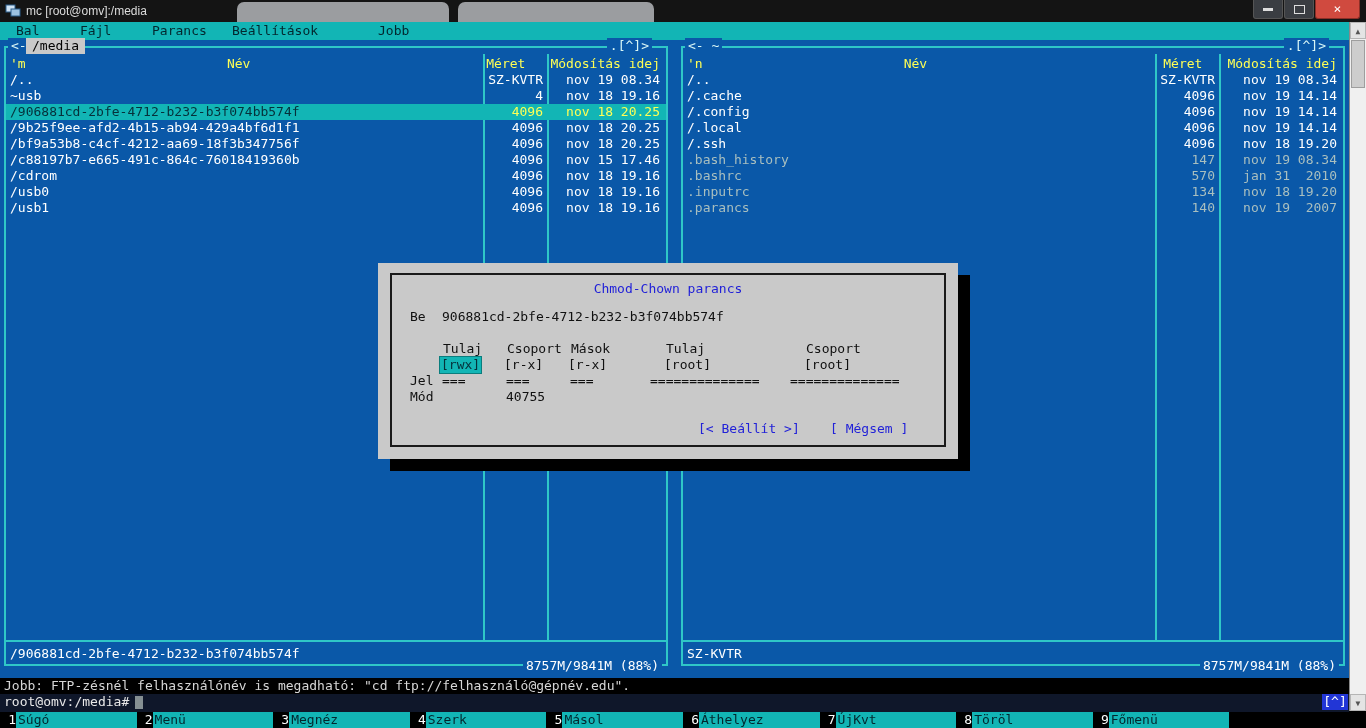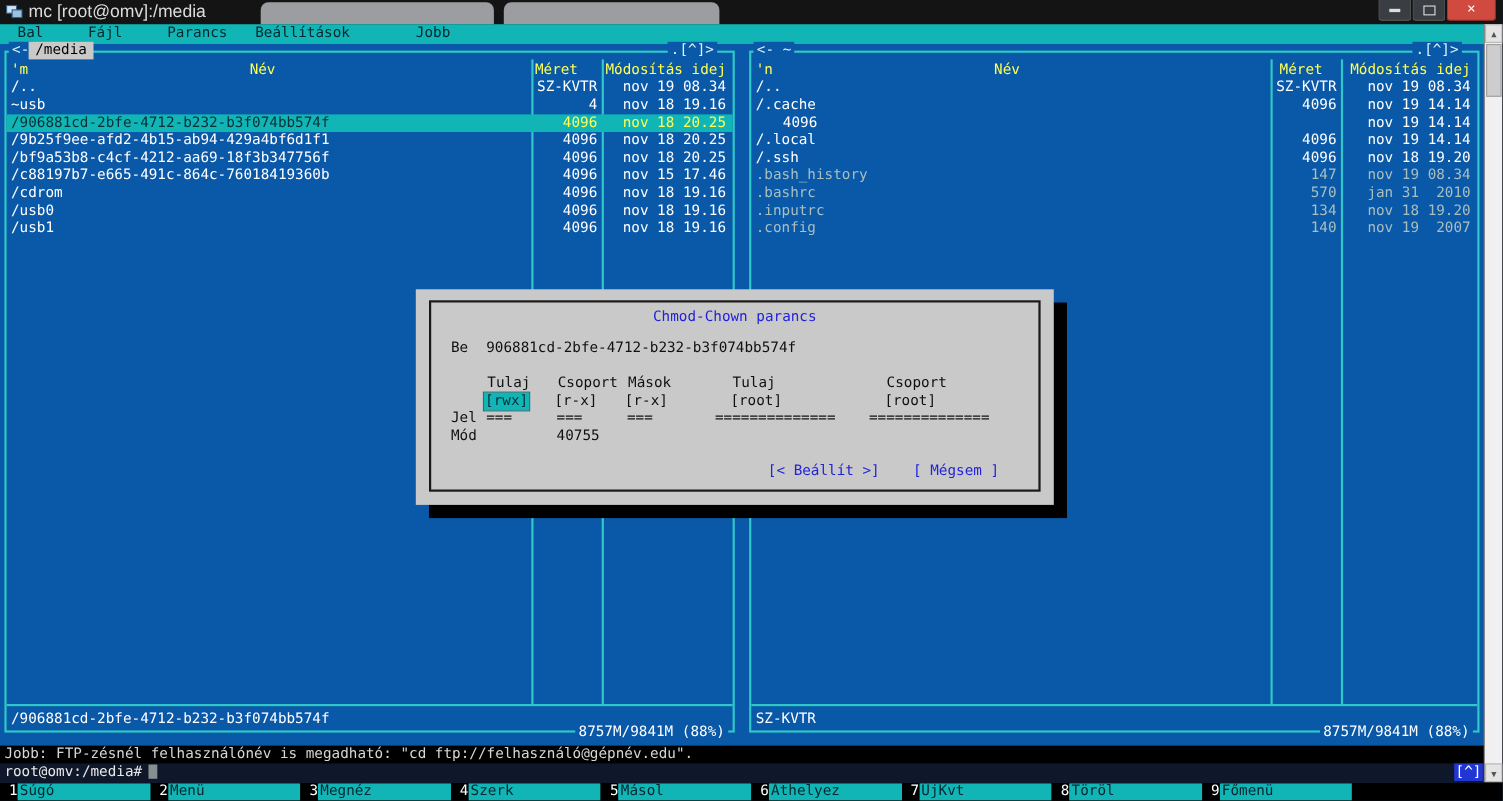--- a/index.html
+++ b/index.html
@@ -15,21 +15,21 @@
   .screen{position:relative;width:1366px;height:728px;overflow:hidden;background:#000;
           font-family:"DejaVu Sans Mono",monospace;font-size:13px;line-height:16px;}
   [data-bind]{white-space:pre;}
 
   
   .titlebar{position:absolute;top:0;left:0;width:1366px;height:22px;background:#141414;}
   .bgtab{position:absolute;top:2px;height:20px;background:#b3b5b8;opacity:.85;border-radius:7px 7px 0 0;}
   .bgtab1{left:237px;width:212px;}
   .bgtab2{left:458px;width:196px;}
   .title-icon{position:absolute;left:5px;top:4px;width:16px;height:14px;}
-  .title-text{position:absolute;left:26px;top:3px;color:#dcdcdc;font-family:"Liberation Sans",sans-serif;font-size:16px;line-height:16px;}
+  .title-text{position:absolute;left:26px;top:3px;color:#dcdcdc;font-family:"Liberation Sans",sans-serif;font-size:12px;line-height:16px;}
   .wbtn{position:absolute;top:0;height:19px;display:flex;align-items:center;justify-content:center;
         border:1px solid #555;border-top:none;border-radius:0 0 3px 3px;background:#3a3d42;box-sizing:border-box;}
   .btn-min{left:1253px;width:30px;}
   .btn-max{left:1284px;width:30px;}
   .btn-close{left:1315px;width:45px;background:#d04a3f;border-color:#8c2f27;color:#fff;font-size:13px;}
   .glyph-min{display:block;width:10px;height:3px;background:#ddd;}
   .glyph-max{display:block;width:9px;height:7px;border:1px solid #ddd;}
 
   
   .menubar{position:absolute;top:22px;left:0;width:1349px;height:18px;background:var(--cyan);color:#03272e;}
@@ -231,20 +231,21 @@
             <span class="cn" data-bind="panels.right.rows.0.name">/..</span>
             <span class="cs" data-bind="panels.right.rows.0.size">SZ-KVTR</span>
             <span class="cd" data-bind="panels.right.rows.0.mtime">nov 19 08.34</span>
           </div>
         <div class="prow dir">
             <span class="cn" data-bind="panels.right.rows.1.name">/.cache</span>
             <span class="cs" data-bind="panels.right.rows.1.size">4096</span>
             <span class="cd" data-bind="panels.right.rows.1.mtime">nov 19 14.14</span>
           </div>
         <div class="prow dir">
+            <span class="cn" data-bind="panels.right.rows.2.name">/.config</span>
             <span class="cs" data-bind="panels.right.rows.2.size">4096</span>
             <span class="cd" data-bind="panels.right.rows.2.mtime">nov 19 14.14</span>
           </div>
         <div class="prow dir">
             <span class="cn" data-bind="panels.right.rows.3.name">/.local</span>
             <span class="cs" data-bind="panels.right.rows.3.size">4096</span>
             <span class="cd" data-bind="panels.right.rows.3.mtime">nov 19 14.14</span>
           </div>
         <div class="prow dir">
             <span class="cn" data-bind="panels.right.rows.4.name">/.ssh</span>
@@ -260,21 +261,21 @@
             <span class="cn" data-bind="panels.right.rows.6.name">.bashrc</span>
             <span class="cs" data-bind="panels.right.rows.6.size">570</span>
             <span class="cd" data-bind="panels.right.rows.6.mtime">jan 31  2010</span>
           </div>
         <div class="prow file">
             <span class="cn" data-bind="panels.right.rows.7.name">.inputrc</span>
             <span class="cs" data-bind="panels.right.rows.7.size">134</span>
             <span class="cd" data-bind="panels.right.rows.7.mtime">nov 18 19.20</span>
           </div>
         <div class="prow file">
-            <span class="cn" data-bind="panels.right.rows.8.name">.config</span>
+            <span class="cn" data-bind="panels.right.rows.8.name">.parancs</span>
             <span class="cs" data-bind="panels.right.rows.8.size">140</span>
             <span class="cd" data-bind="panels.right.rows.8.mtime">nov 19  2007</span>
           </div>
       </div>
 
       <div class="mini-sep"></div>
       <span class="mini" data-bind="panels.right.mini">SZ-KVTR</span>
       <span class="usage" data-bind="panels.right.usage">8757M/9841M (88%)</span>
     </div>
   </div>

